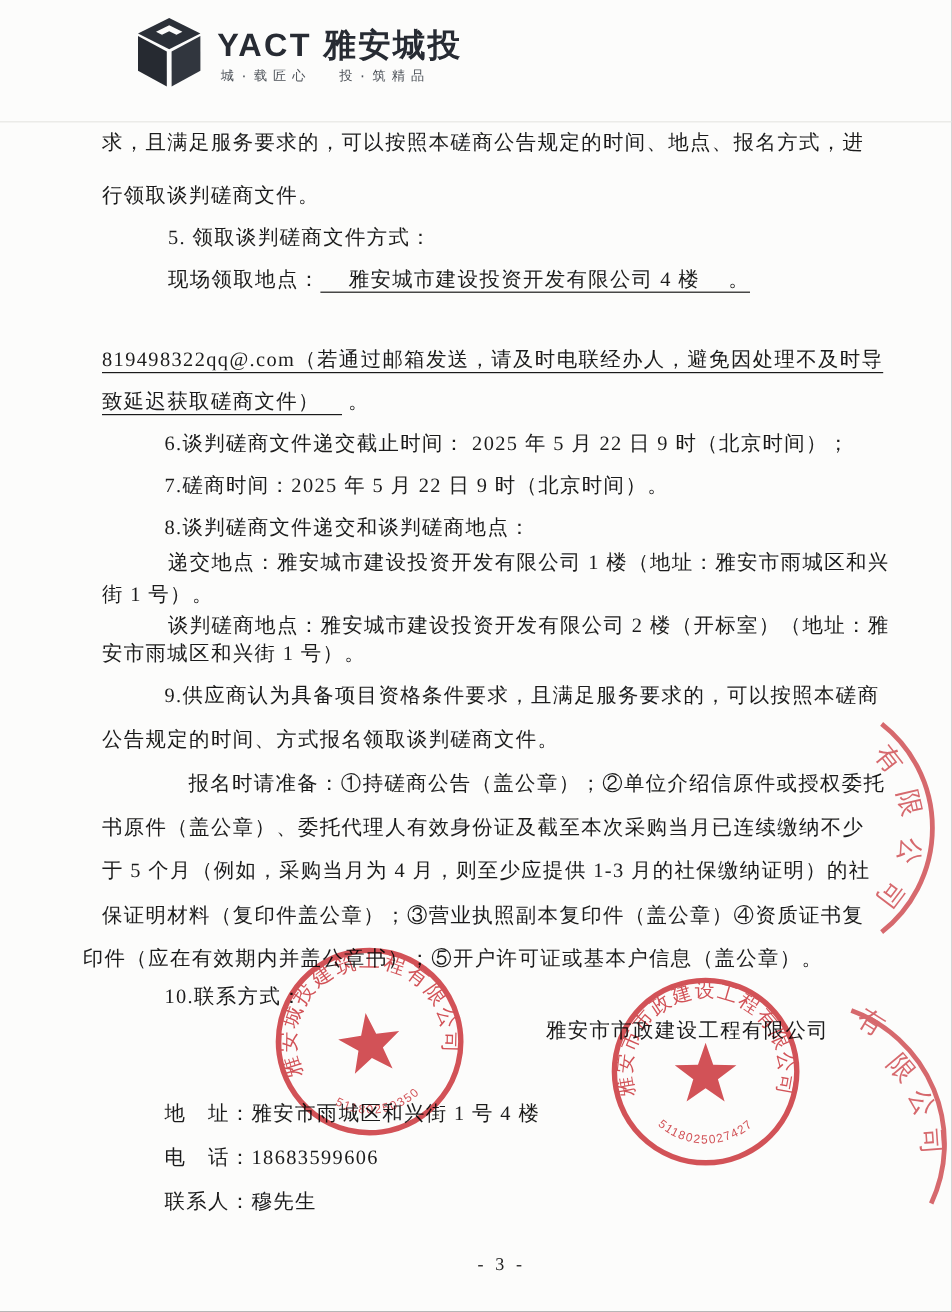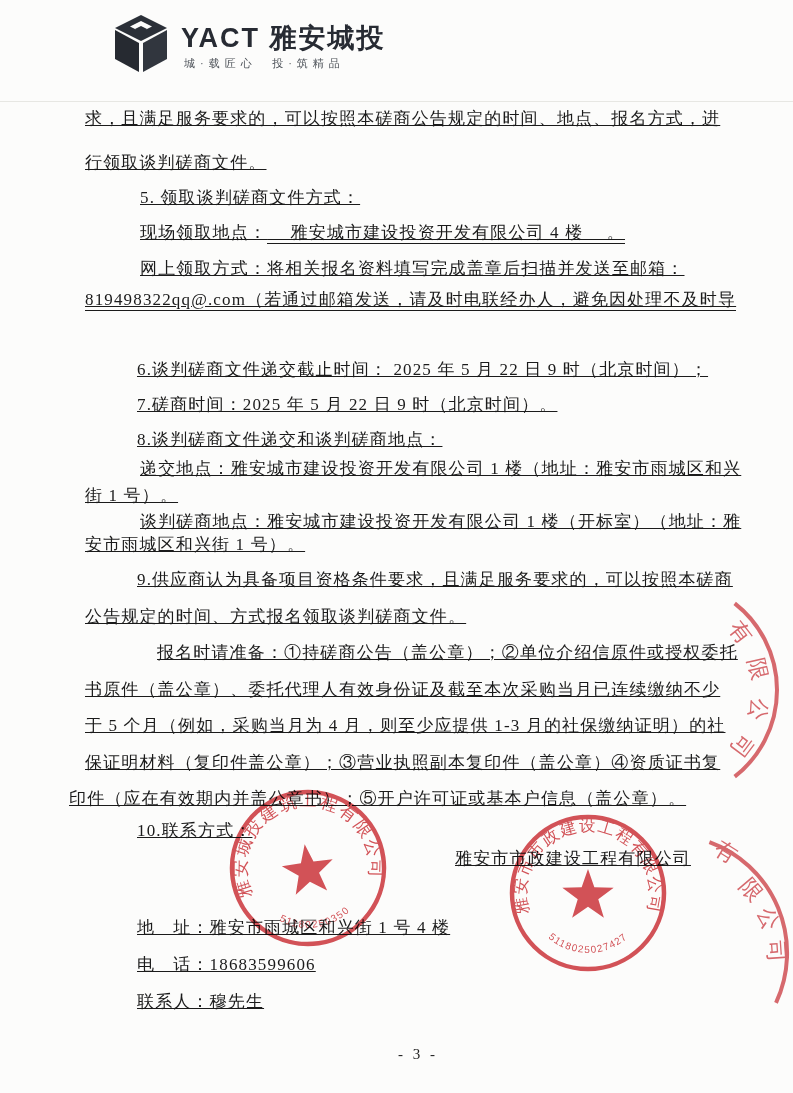--- a/index.html
+++ b/index.html
@@ -6,24 +6,24 @@
   .page{
     position:relative;width:793px;height:1093px;margin:0 auto;
     background:#fcfcfb;overflow:hidden;
     font-family:"Liberation Serif","DejaVu Serif",serif;color:#1b1b1b;padding-left:43px;
   }
   .hdr-rule{position:absolute;left:0;top:101px;width:100%;height:1px;background:#e7e7e3;}
   .brand{position:absolute;left:181px;top:20px;
     font-family:"Liberation Sans","DejaVu Sans",sans-serif;
     font-weight:700;font-size:27px;letter-spacing:2px;color:#272b33;white-space:pre;}
   .tagline{position:absolute;left:184px;top:56px;
-    font-family:Liberation Serif, serif;
+    font-family:Liberation Mono, monospace;
     font-size:11px;letter-spacing:5px;color:#4b5057;white-space:pre;}
   .logo{position:absolute;left:112px;top:13px;}
-  .ln{position:absolute;white-space:pre;font-size:17px;letter-spacing:1.15px;line-height:1.3;text-decoration:underline;}
+  .ln{position:absolute;white-space:pre;font-size:17px;letter-spacing:1.15px;line-height:1.3;}
   .u{border-bottom:1.6px solid #1b1b1b;padding-bottom:1px;margin-top:28px;}
   .seal{position:absolute;mix-blend-mode:multiply;opacity:.88;}
   .seal-rot{transform:rotate(-8deg);}
   .pageno{position:absolute;left:0;top:1046px;width:100%;text-align:center;
     font-size:15px;letter-spacing:3px;color:#222;}
 </style>
 </head>
 <body>
 
 <div class="page">
@@ -38,30 +38,30 @@
   <div class="brand">YACT 雅安城投</div>
   <div class="tagline">城·载匠心  投·筑精品</div>
   <div class="hdr-rule"></div>
 
   <div class="ln" style="left:85px;top:108px">求，且满足服务要求的，可以按照本磋商公告规定的时间、地点、报名方式，进</div>
   <div class="ln" style="left:85px;top:152px">行领取谈判磋商文件。</div>
   <div class="ln" style="left:140px;top:187px">5. 领取谈判磋商文件方式：</div>
 
   <div class="ln" style="left:140px;top:222px"><span>现场领取地点：</span><span class="u">　 雅安城市建设投资开发有限公司 4 楼 　。</span></div>
 
-  <div class="ln" style="left:140px;top:258px">网上领取方式：将相关报名资料填写完成盖章后扫描并发送至邮箱：</div>
   <div class="ln" style="left:85px;top:289px"><span class="u">819498322qq@.com（若通过邮箱发送，请及时电联经办人，避免因处理不及时导</span></div>
+  <div class="ln" style="left:85px;top:324px"><span class="u">致延迟获取磋商文件）　</span><span> 。</span></div>
 
   <div class="ln" style="left:137px;top:359px">6.谈判磋商文件递交截止时间： 2025 年 5 月 22 日 9 时（北京时间）；</div>
   <div class="ln" style="left:137px;top:394px">7.磋商时间：2025 年 5 月 22 日 9 时（北京时间）。</div>
   <div class="ln" style="left:137px;top:429px">8.谈判磋商文件递交和谈判磋商地点：</div>
 
   <div class="ln" style="left:140px;top:458px">递交地点：雅安城市建设投资开发有限公司 1 楼（地址：雅安市雨城区和兴</div>
   <div class="ln" style="left:85px;top:485px">街 1 号）。</div>
-  <div class="ln" style="left:140px;top:511px">谈判磋商地点：雅安城市建设投资开发有限公司 1 楼（开标室）（地址：雅</div>
+  <div class="ln" style="left:140px;top:511px">谈判磋商地点：雅安城市建设投资开发有限公司 2 楼（开标室）（地址：雅</div>
   <div class="ln" style="left:85px;top:534px">安市雨城区和兴街 1 号）。</div>
 
   <div class="ln" style="left:137px;top:569px">9.供应商认为具备项目资格条件要求，且满足服务要求的，可以按照本磋商</div>
   <div class="ln" style="left:85px;top:606px">公告规定的时间、方式报名领取谈判磋商文件。</div>
 
   <div class="ln" style="left:157px;top:642px">报名时请准备：①持磋商公告（盖公章）；②单位介绍信原件或授权委托</div>
   <div class="ln" style="left:85px;top:679px">书原件（盖公章）、委托代理人有效身份证及截至本次采购当月已连续缴纳不少</div>
   <div class="ln" style="left:85px;top:715px">于 5 个月（例如，采购当月为 4 月，则至少应提供 1-3 月的社保缴纳证明）的社</div>
   <div class="ln" style="left:85px;top:752px">保证明材料（复印件盖公章）；③营业执照副本复印件（盖公章）④资质证书复</div>
   <div class="ln" style="left:69px;top:788px">印件（应在有效期内并盖公章书）；⑤开户许可证或基本户信息（盖公章）。</div>

